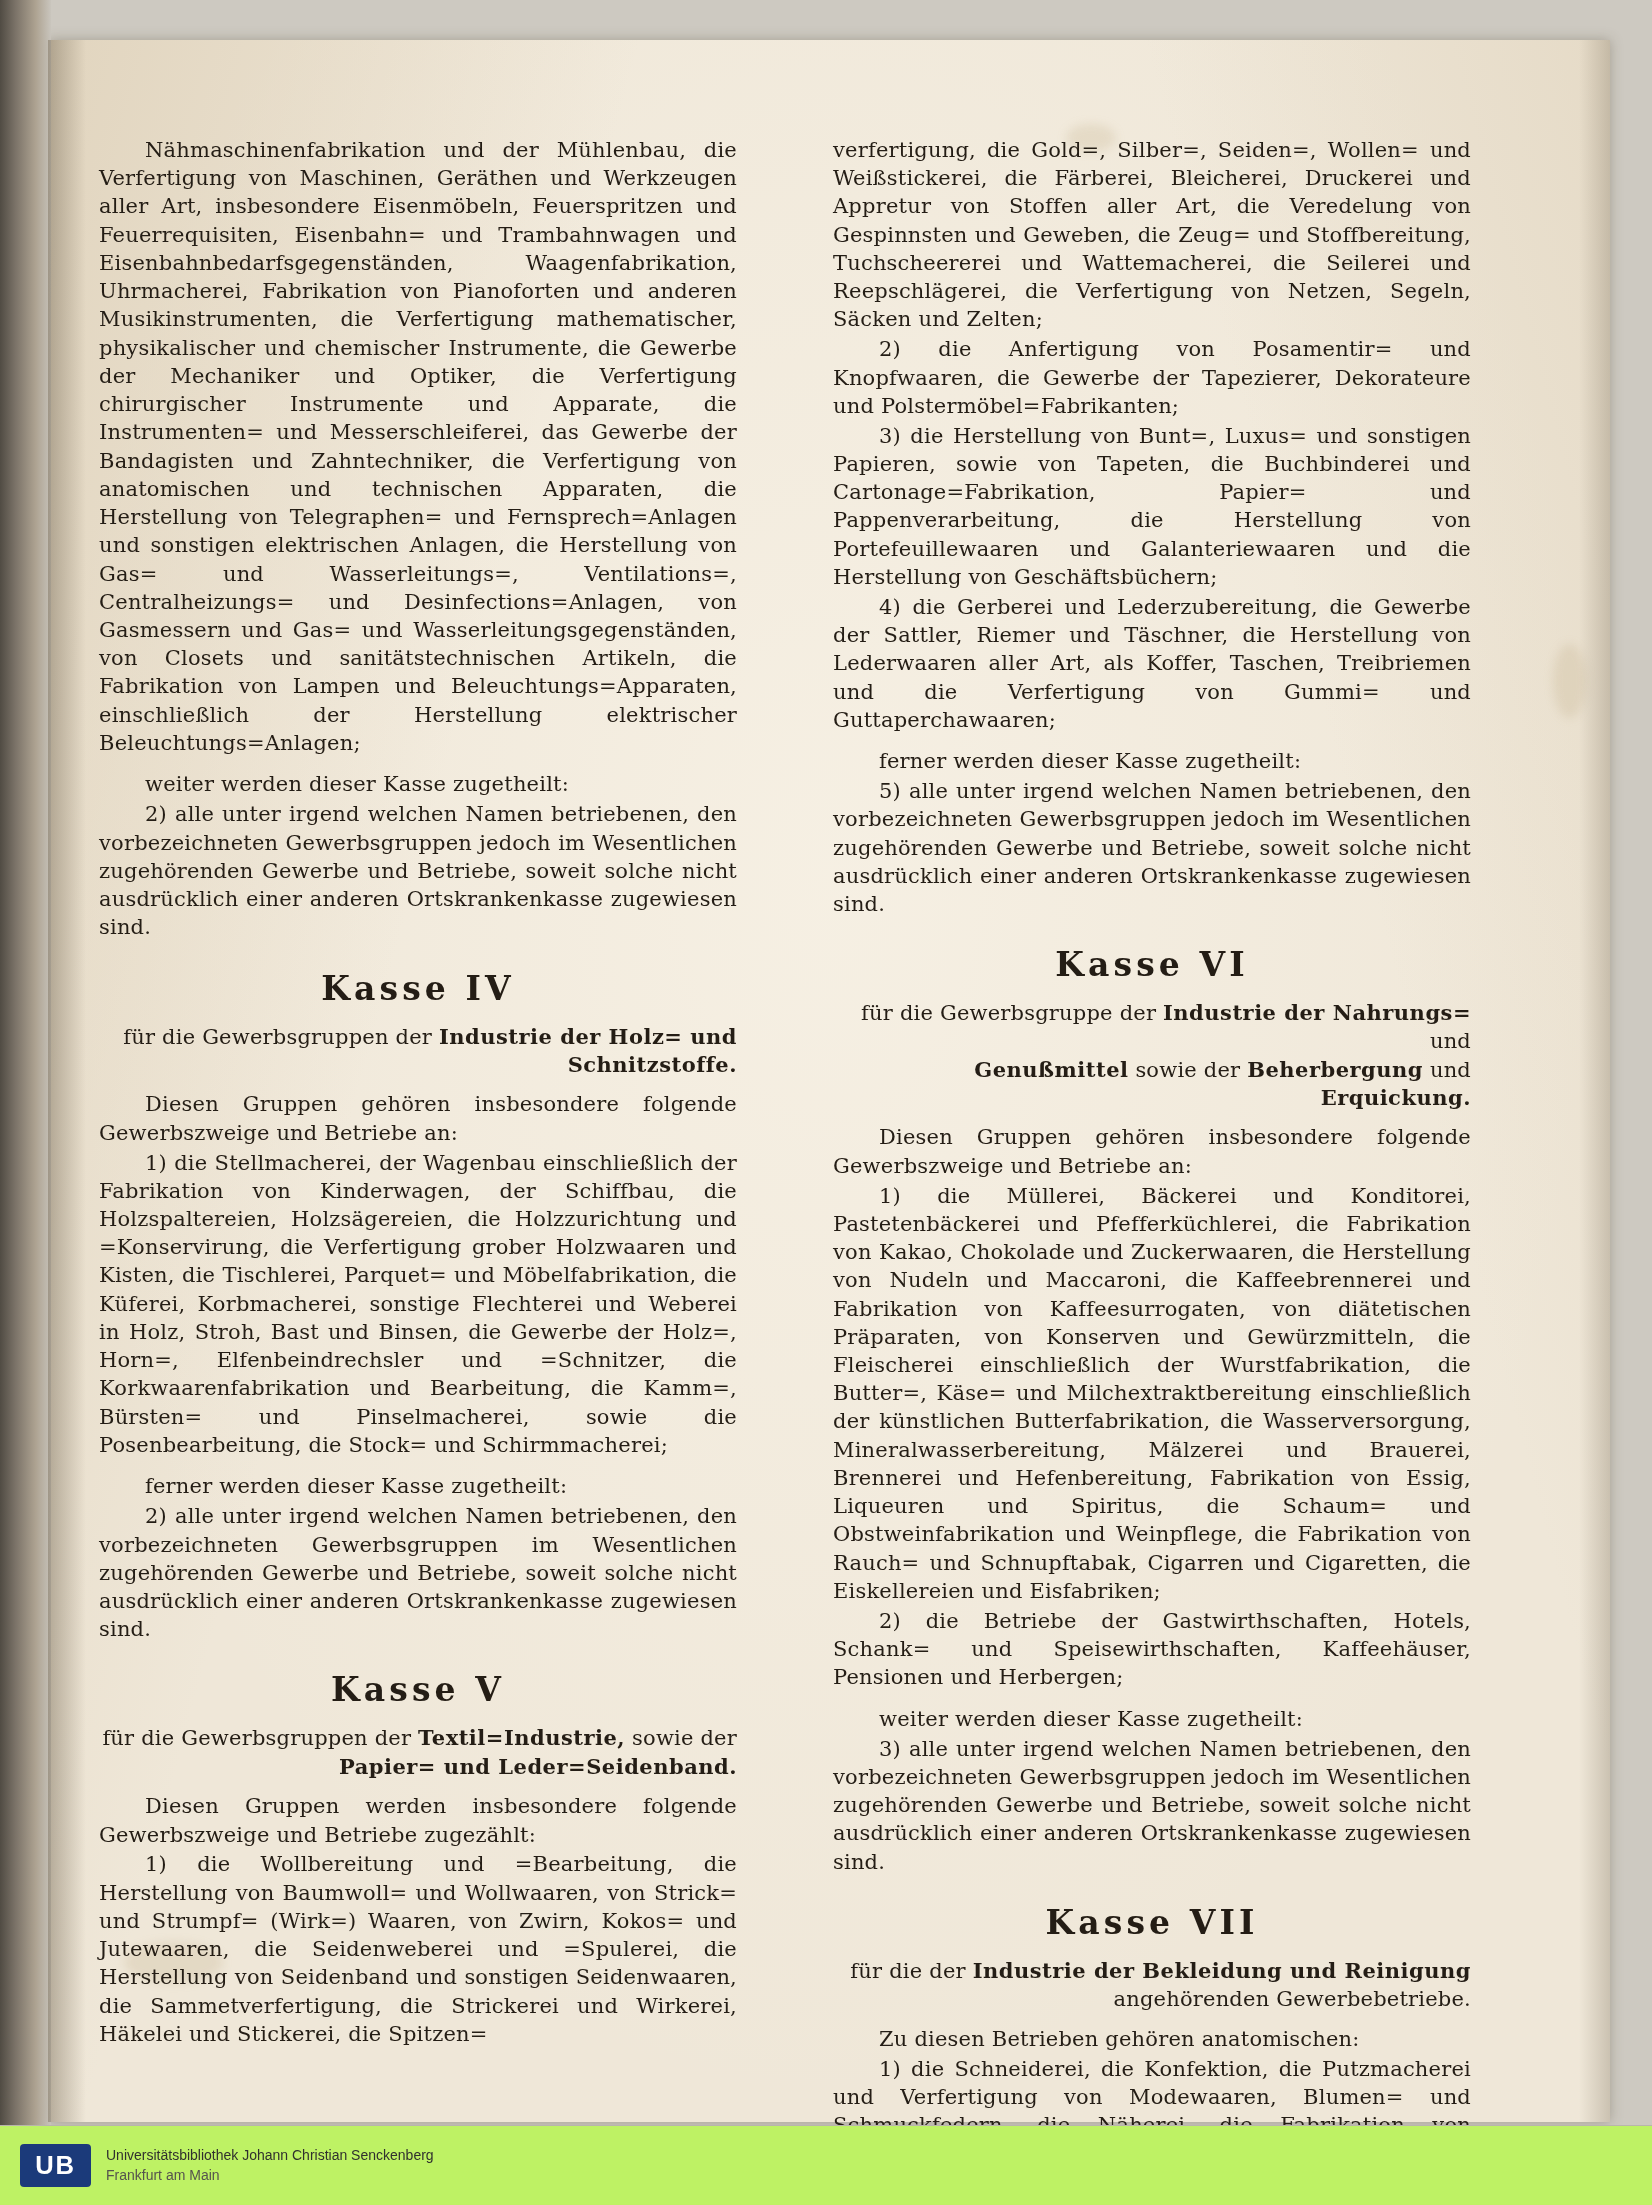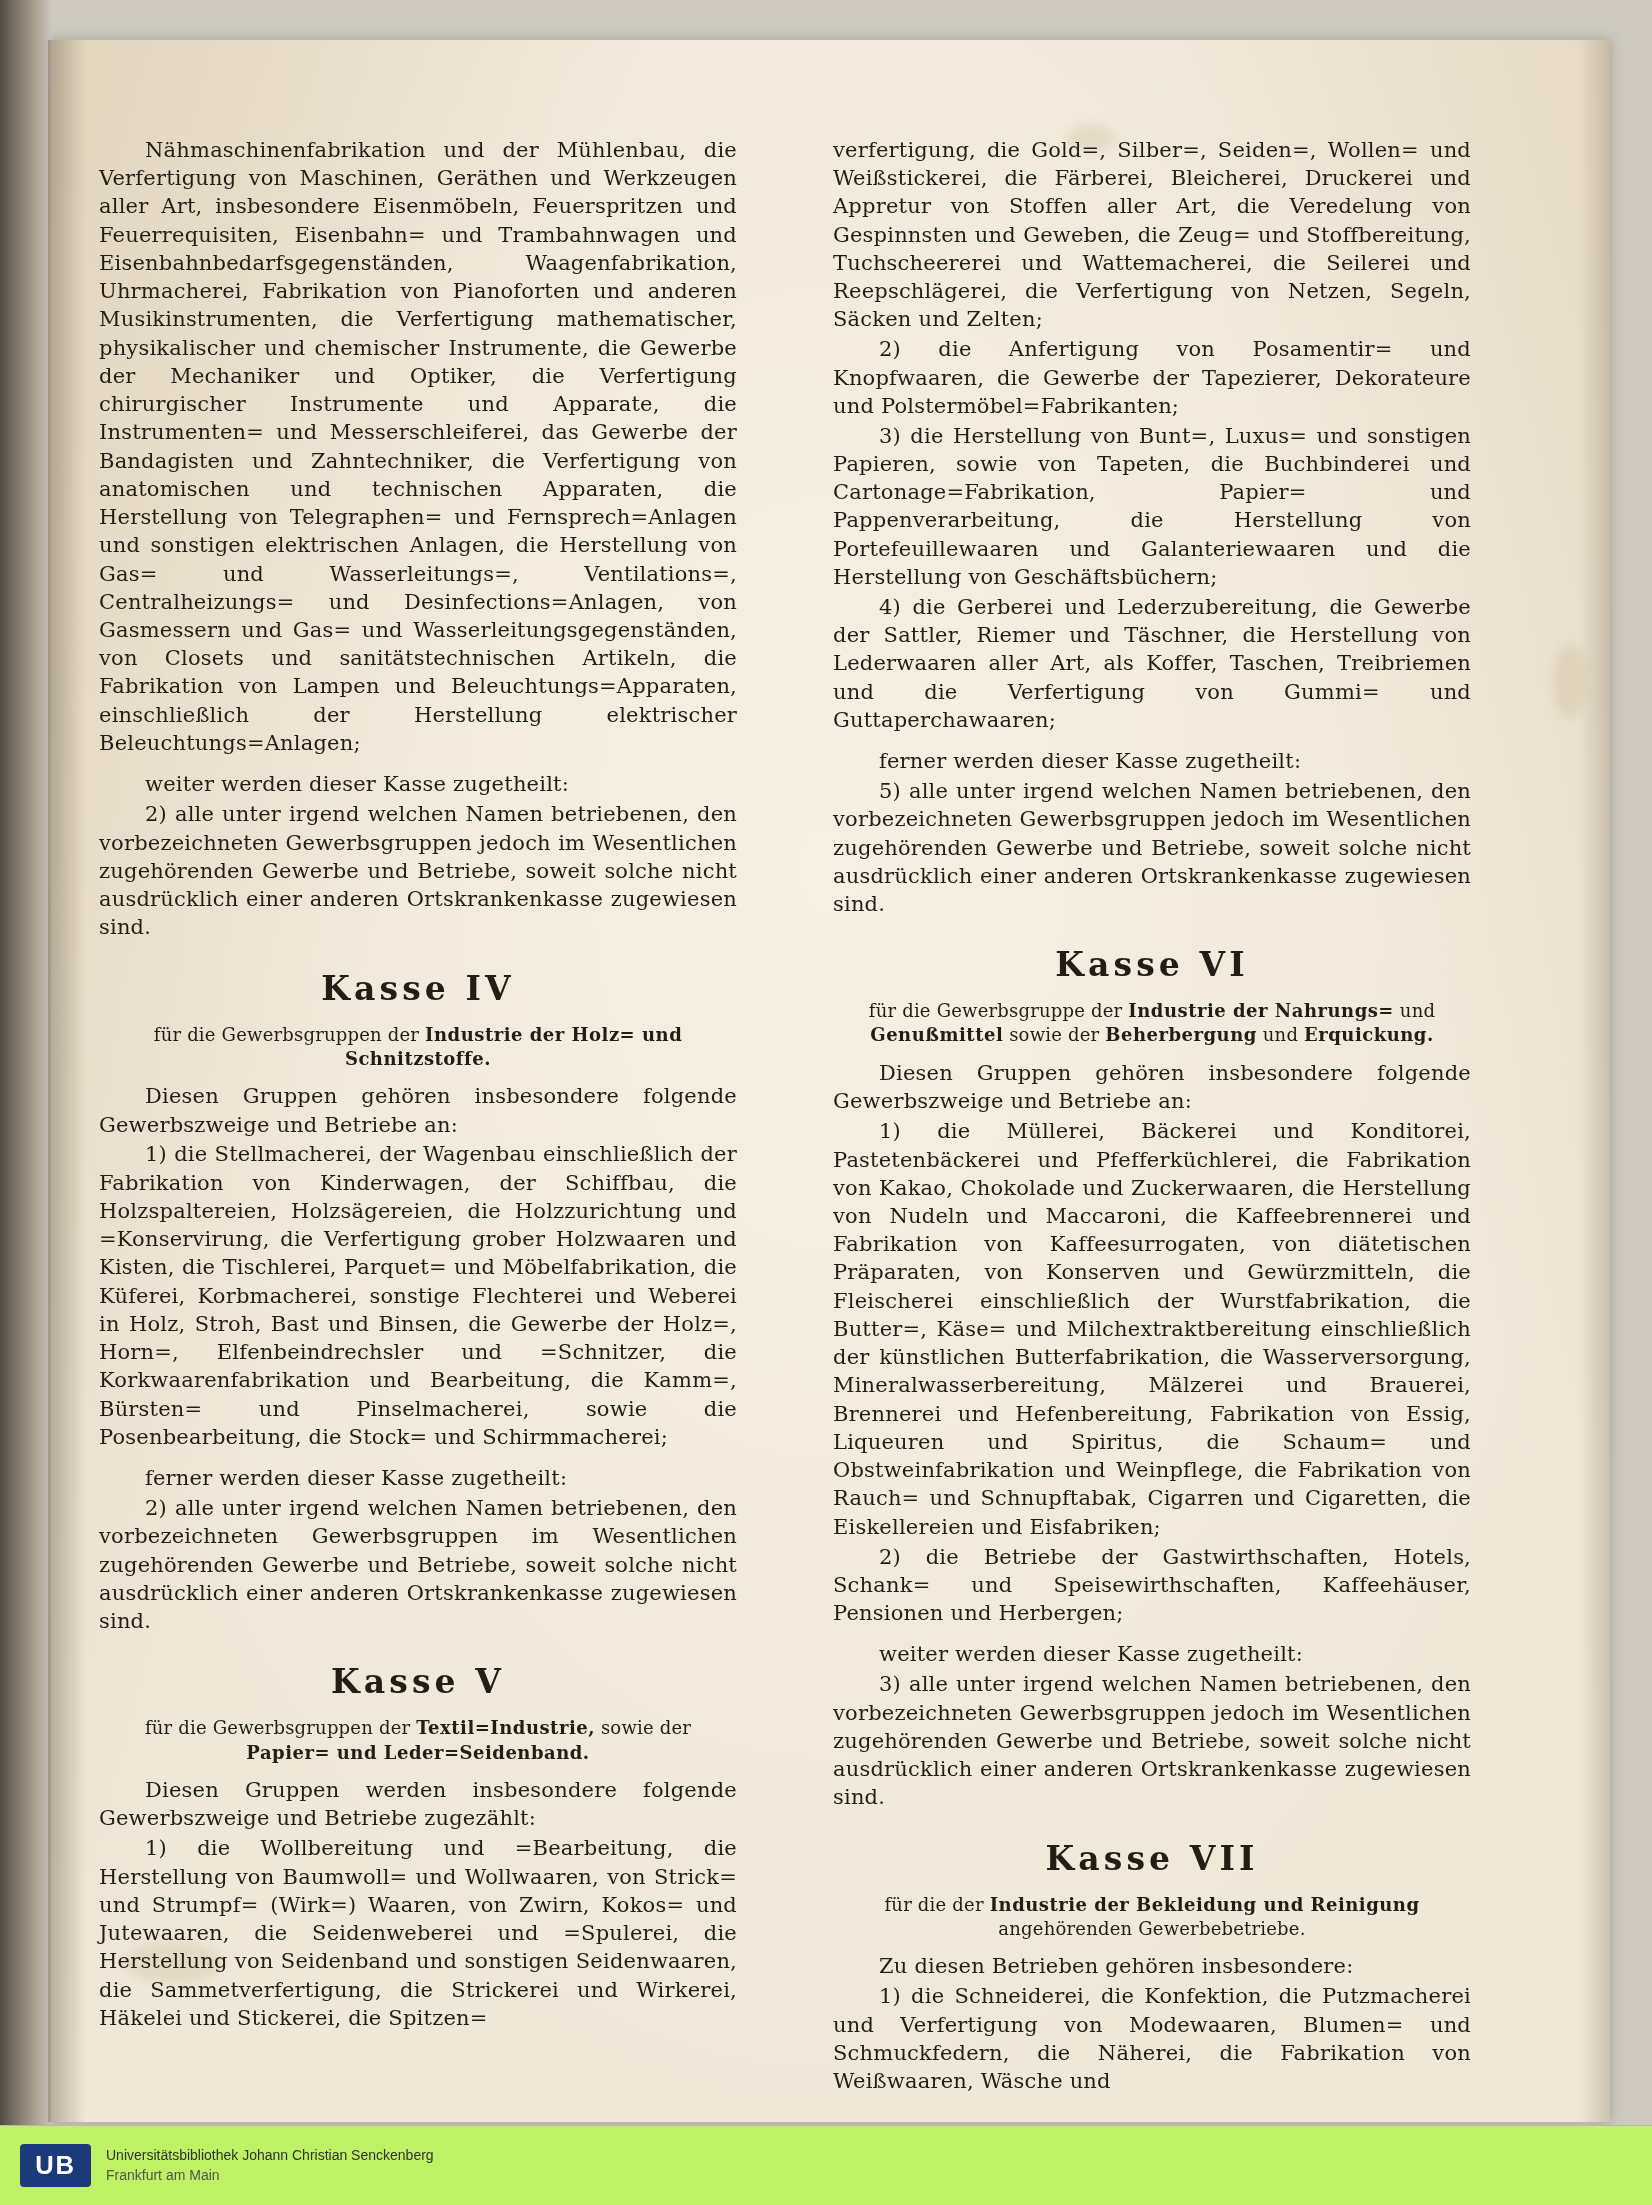--- a/index.html
+++ b/index.html
@@ -90,22 +90,22 @@
   .gap { height: 11.6px; }
   h2.kasse {
     text-align: center;
     font-size: 33px;
     font-weight: bold;
     letter-spacing: 4.1px;
     margin: 25px 0 11.6px 0;
     font-family: "DejaVu Serif", "Liberation Serif", serif;
   }
   .subhead {
-    text-align: center;
-    font-size: 18px;
+    text-align: right;
+    font-size: 21px;
     line-height: 1.34;
     margin: 0 0 11.6px 0;
   }
   .b { font-weight: bold; letter-spacing: 0.5px; }
 
   
   .stampbar {
     position: absolute;
     left: 0;
     bottom: 0;
@@ -198,21 +198,21 @@
       <p>1) die Müllerei, Bäckerei und Konditorei, Pastetenbäckerei und Pfefferküchlerei, die Fabrikation von Kakao, Chokolade und Zuckerwaaren, die Herstellung von Nudeln und Maccaroni, die Kaffeebrennerei und Fabrikation von Kaffeesurrogaten, von diätetischen Präparaten, von Konserven und Gewürzmitteln, die Fleischerei einschließlich der Wurstfabrikation, die Butter=, Käse= und Milchextraktbereitung einschließlich der künstlichen Butterfabrikation, die Wasserversorgung, Mineralwasserbereitung, Mälzerei und Brauerei, Brennerei und Hefenbereitung, Fabrikation von Essig, Liqueuren und Spiritus, die Schaum= und Obstweinfabrikation und Weinpflege, die Fabrikation von Rauch= und Schnupftabak, Cigarren und Cigaretten, die Eiskellereien und Eisfabriken;</p>
       <p>2) die Betriebe der Gastwirthschaften, Hotels, Schank= und Speisewirthschaften, Kaffeehäuser, Pensionen und Herbergen;</p>
       <div class="gap"></div>
       <p>weiter werden dieser Kasse zugetheilt:</p>
       <p>3) alle unter irgend welchen Namen betriebenen, den vorbezeichneten Gewerbsgruppen jedoch im Wesentlichen zugehörenden Gewerbe und Betriebe, soweit solche nicht ausdrücklich einer anderen Ortskrankenkasse zugewiesen sind.</p>
 
       <h2 class="kasse">Kasse VII</h2>
       <div class="subhead">
         <span>für die der </span><span class="b">Industrie der Bekleidung und Reinigung</span><span> angehörenden Gewerbebetriebe.</span>
       </div>
-      <p>Zu diesen Betrieben gehören insbesondere:</p>
+      <p>Zu diesen Betrieben gehören anatomischen:</p>
       <p>1) die Schneiderei, die Konfektion, die Putzmacherei und Verfertigung von Modewaaren, Blumen= und Schmuckfedern, die Näherei, die Fabrikation von Weißwaaren, Wäsche und</p>
     </div>
 
   </div>
 
   <div class="stampbar">
     <div class="ub-logo">UB</div>
     <div class="ub-text">
       <div>Universitätsbibliothek Johann Christian Senckenberg</div>
       <div>Frankfurt am Main</div>

